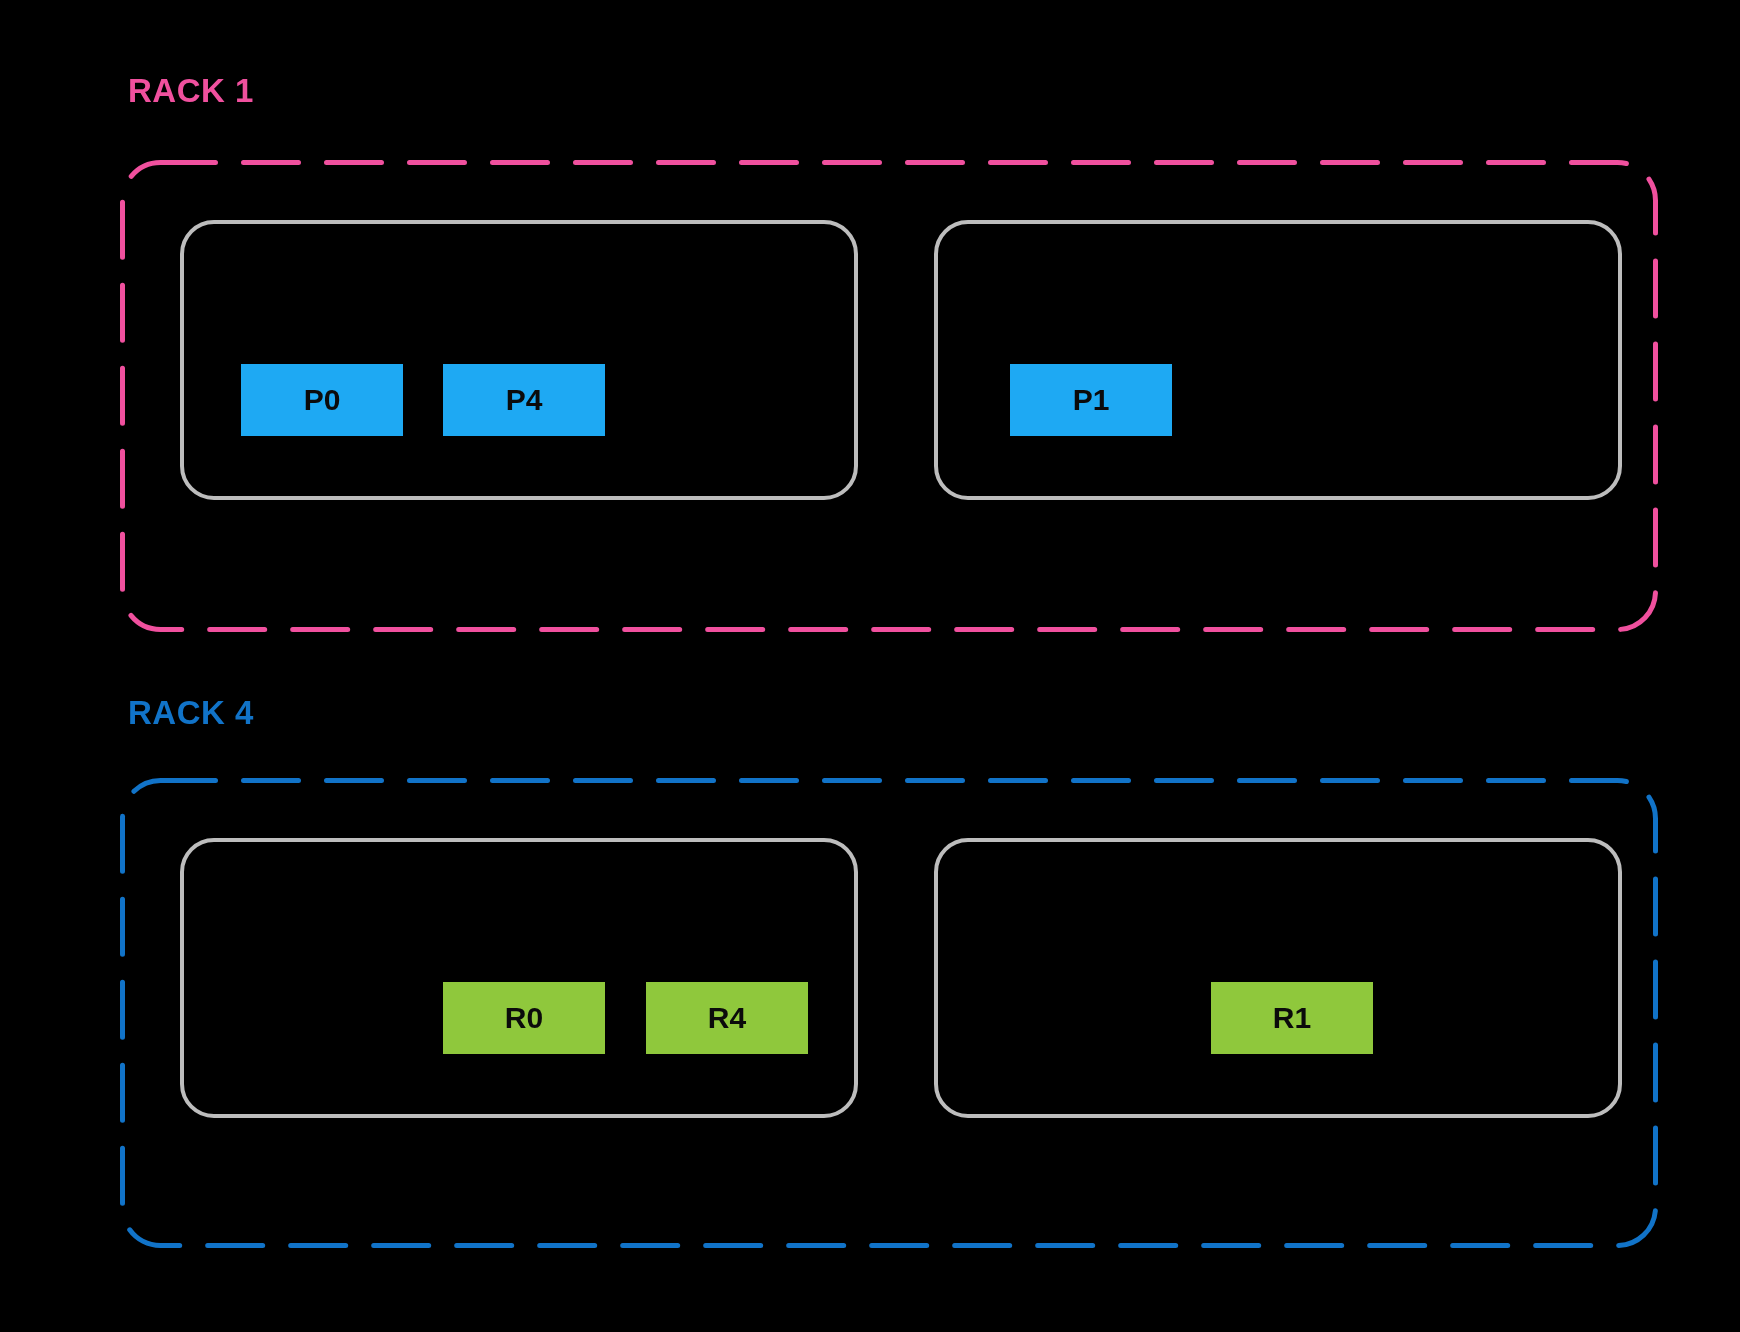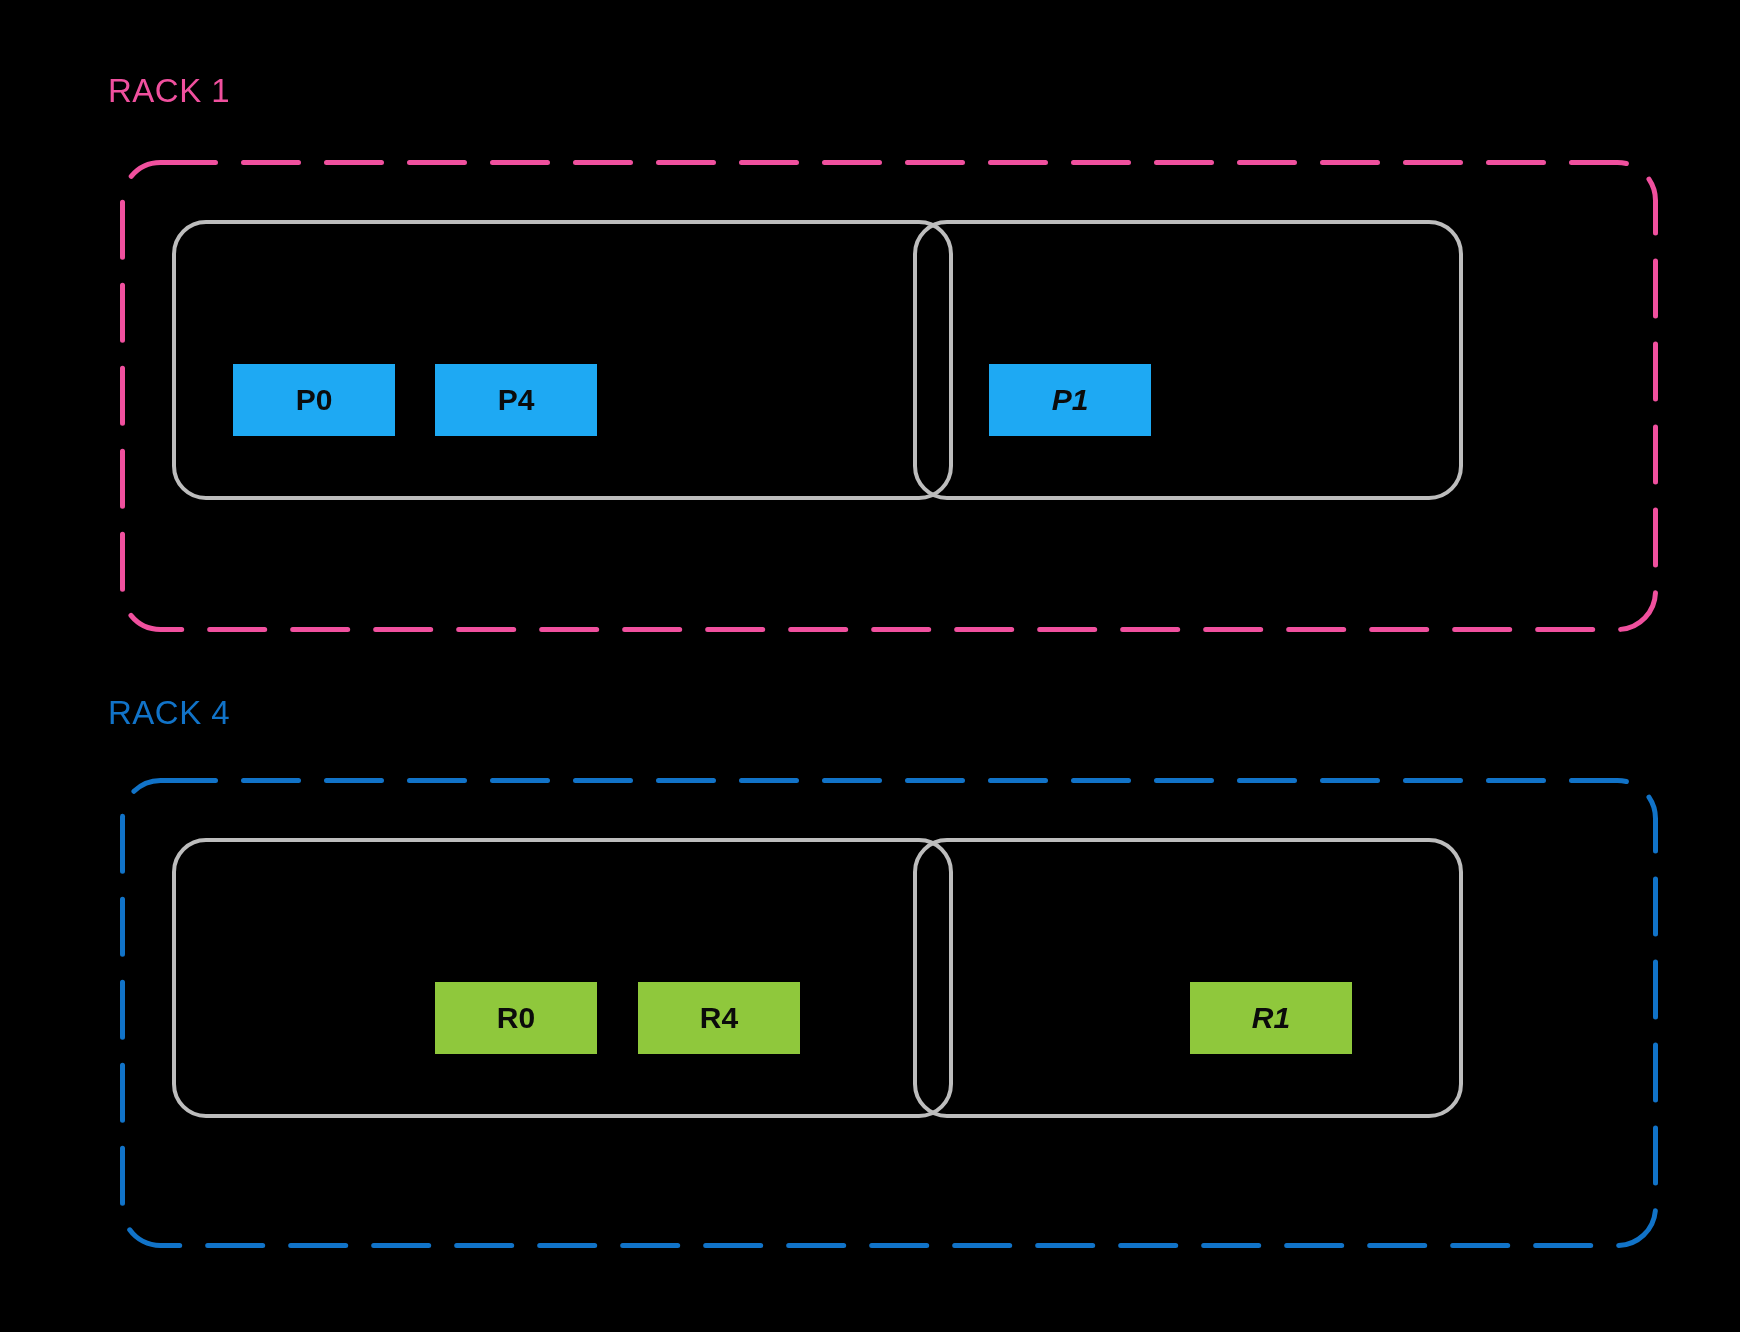--- a/index.html
+++ b/index.html
@@ -10,23 +10,23 @@
   .stage {
     position: relative;
     width: 1740px;
     height: 1332px;
     background: var(--background, #000);
     font-family: "Liberation Sans", sans-serif;
     overflow: hidden;
   }
   .rack-label {
     position: absolute;
-    left: 108px;
+    left: 128px;
     font-size: 33px;
-    font-weight: 400;
+    font-weight: 700;
     letter-spacing: 0.5px;
     white-space: nowrap;
   }
   .rack1-label { top: 72px;  color: var(--rack1-accent, #F0509E); }
   .rack2-label { top: 694px; color: var(--rack2-accent, #1173C8); }
 
   .rack-box {
     position: absolute;
     left: 120px;
     width: 1538px;
@@ -50,22 +50,22 @@
 
   .node {
     position: absolute;
     top: 60px;
     height: 280px;
     border: 4px solid var(--node-border, #BDBDBD);
     border-radius: 34px;
     box-sizing: border-box;
     background: transparent;
   }
-  .node-left  { left: 52px;  width: 781px; padding-left: 24px; }
-  .node-right { left: 793px; width: 550px; font-style: italic; }
+  .node-left  { left: 60px;  width: 678px; padding-left: 24px; }
+  .node-right { left: 814px; width: 688px; }
 
   .slot {
     position: absolute;
     top: 140px;
     width: 162px;
     height: 72px;
     display: flex;
     align-items: center;
     justify-content: center;
     font-size: 30px;

